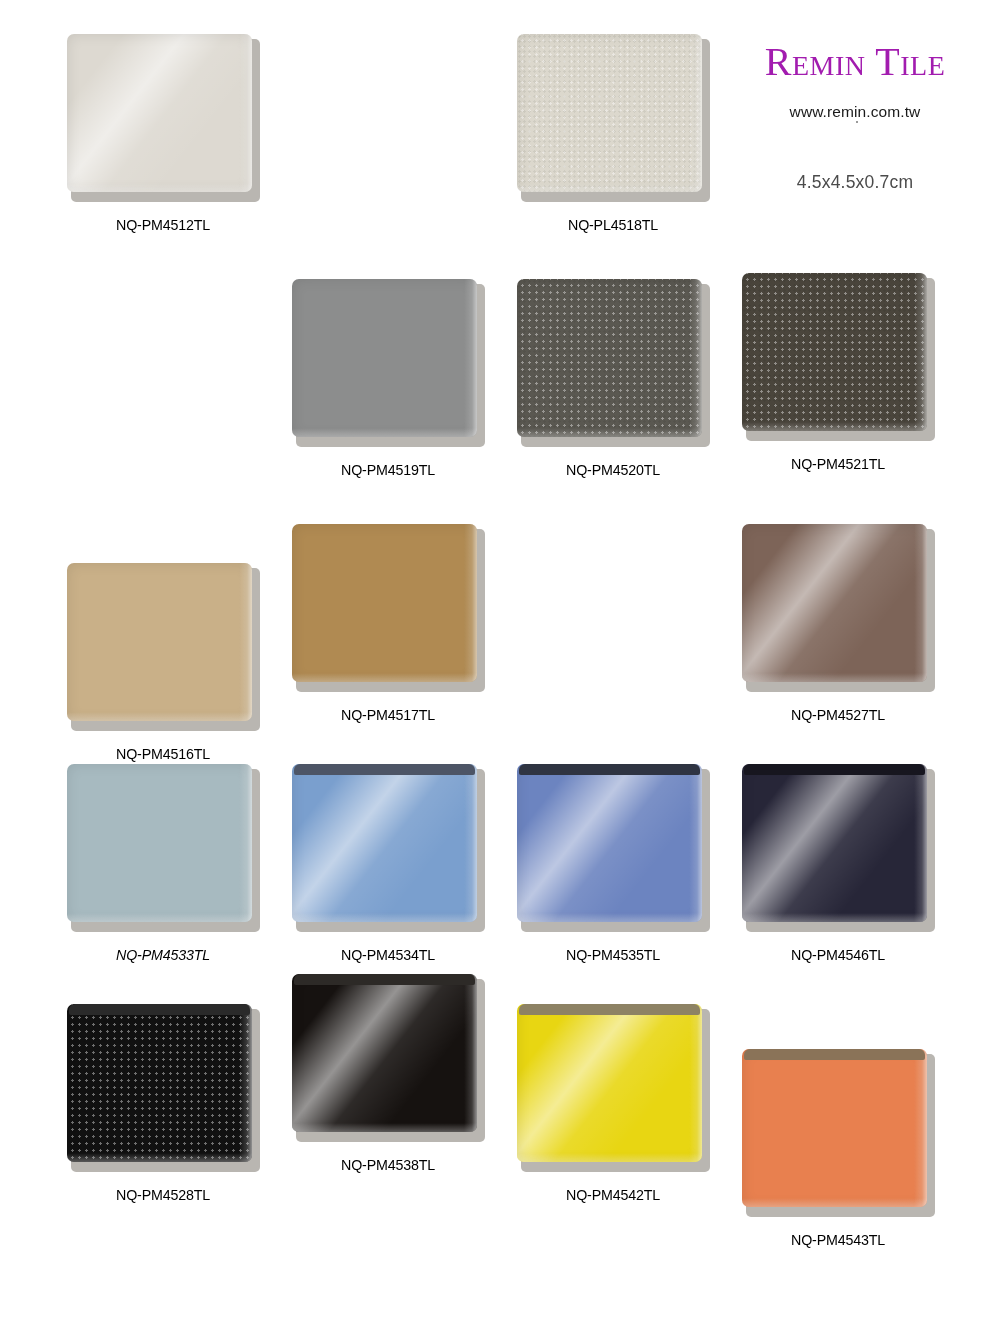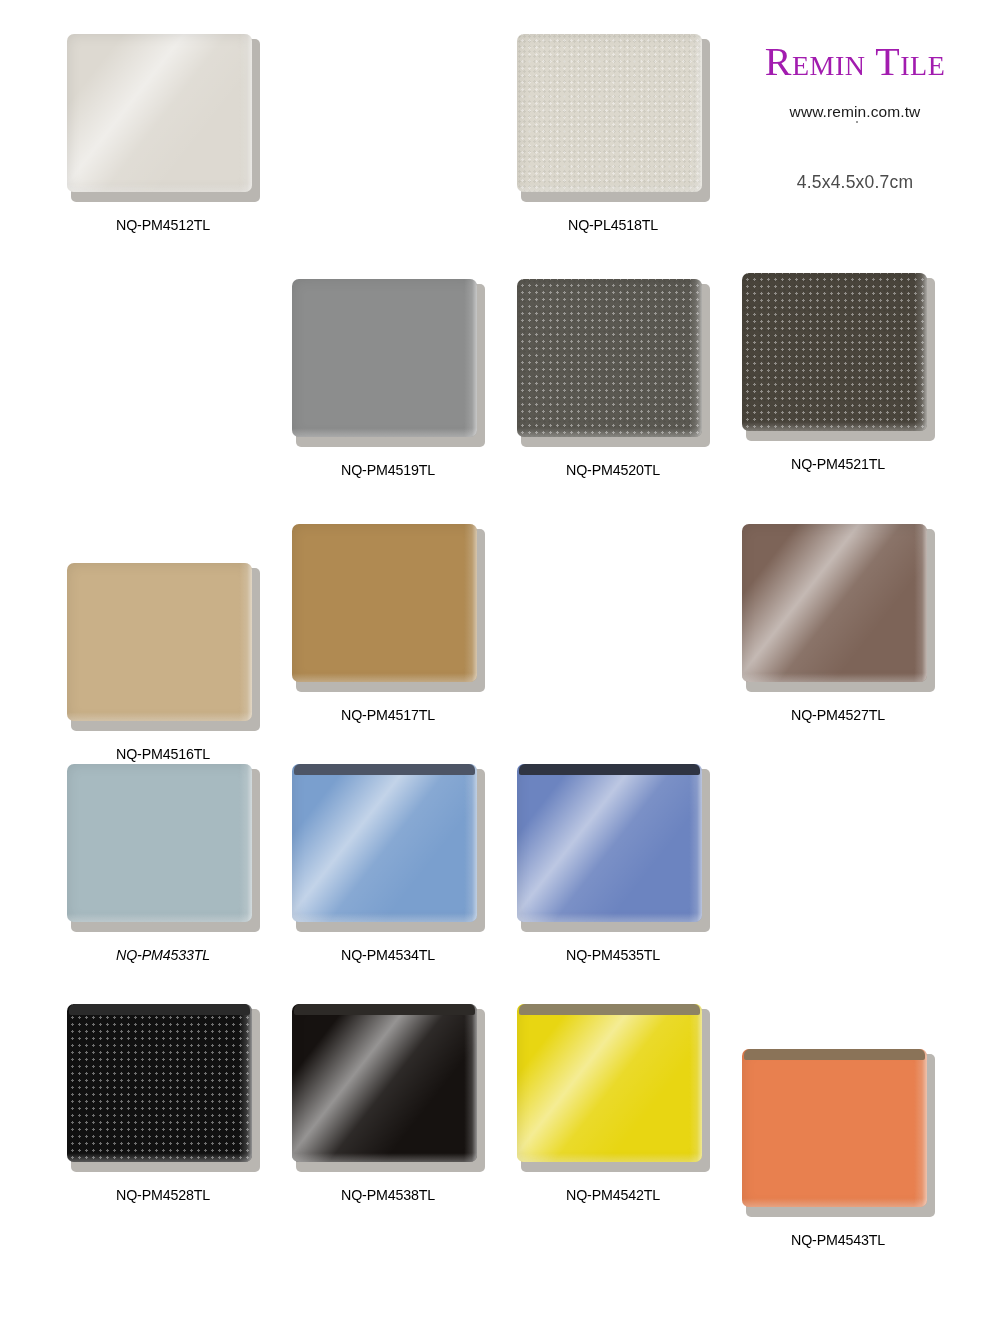--- a/index.html
+++ b/index.html
@@ -274,31 +274,41 @@
     <div class="tile-cell" style="left: 498px; top: 764px;">
       <div class="tile-swatch-wrap">
         <div class="tile-shadow"></div>
         <div class="tile-face gloss-diag" style="background: rgb(108, 132, 192);"></div>
         <div class="tile-vignette"></div>
         <div class="tile-gloss-edge"></div>
         <div class="tile-topedge" style="background: rgb(47, 52, 66);"></div>
       </div>
       <div class="tile-label">NQ-PM4535TL</div>
     </div>
+    <div class="tile-cell" style="left: 723px; top: 764px;">
+      <div class="tile-swatch-wrap">
+        <div class="tile-shadow"></div>
+        <div class="tile-face gloss-diag" style="background: rgb(39, 38, 56);"></div>
+        <div class="tile-vignette"></div>
+        <div class="tile-gloss-edge"></div>
+        <div class="tile-topedge" style="background: rgb(23, 22, 31);"></div>
+      </div>
+      <div class="tile-label">NQ-PM4546TL</div>
+    </div>
     <div class="tile-cell" style="left: 48px; top: 1004px;">
       <div class="tile-swatch-wrap">
         <div class="tile-shadow"></div>
         <div class="tile-face matte-tex" style="background: rgb(17, 17, 17);"></div>
         <div class="tile-vignette"></div>
         <div class="tile-gloss-edge"></div>
         <div class="tile-topedge" style="background: rgb(42, 42, 42);"></div>
       </div>
       <div class="tile-label">NQ-PM4528TL</div>
     </div>
-    <div class="tile-cell" style="left: 273px; top: 1004px;">
+    <div class="tile-cell" style="left: 273px; top: 974px;">
       <div class="tile-swatch-wrap">
         <div class="tile-shadow"></div>
         <div class="tile-face gloss-diag" style="background: rgb(22, 18, 16);"></div>
         <div class="tile-vignette"></div>
         <div class="tile-gloss-edge"></div>
         <div class="tile-topedge" style="background: rgb(45, 42, 39);"></div>
       </div>
       <div class="tile-label">NQ-PM4538TL</div>
     </div>
     <div class="tile-cell" style="left: 498px; top: 1004px;">

